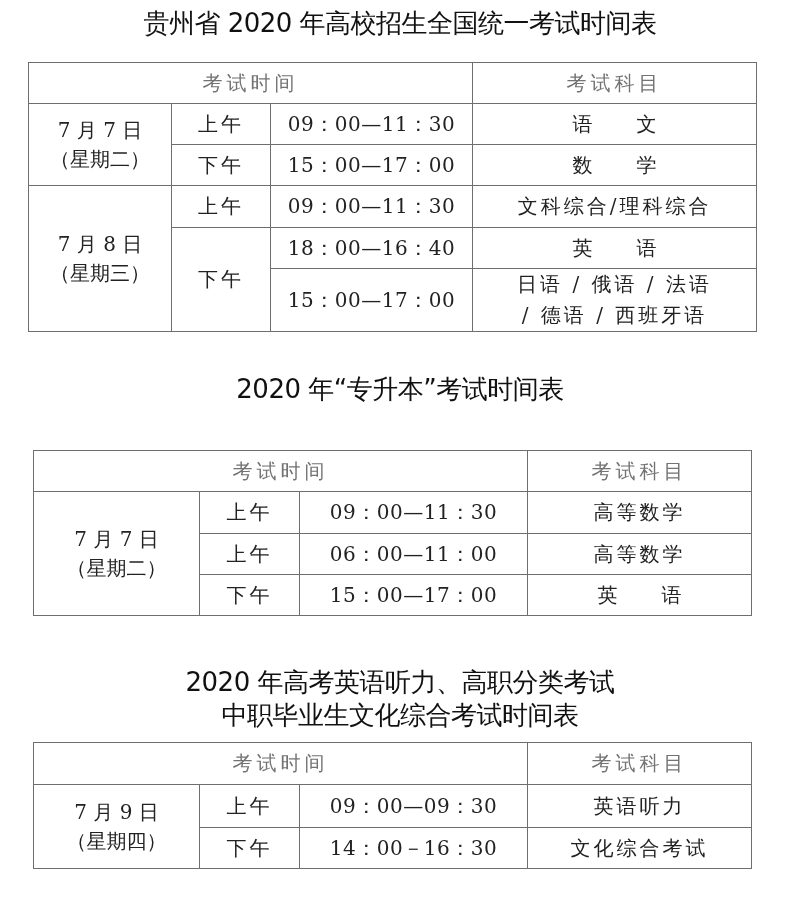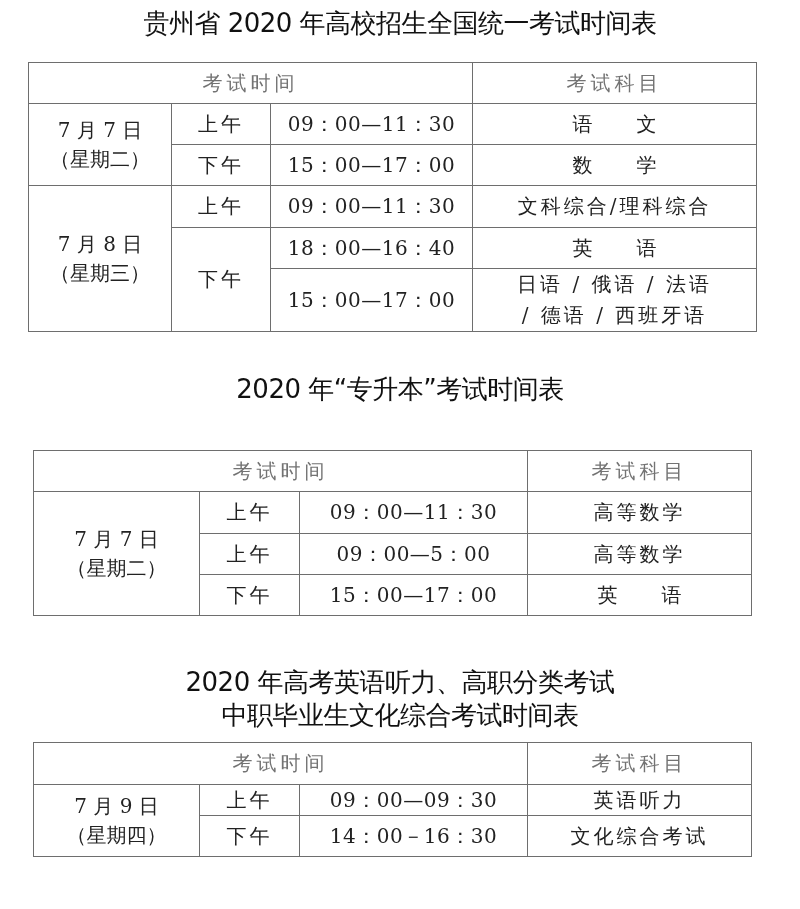--- a/index.html
+++ b/index.html
@@ -94,21 +94,21 @@
     <td rowspan="3" class="date">
       <div>7 月 7 日</div>
       <div>（星期二）</div>
     </td>
     <td class="wide-sp">上午</td>
     <td class="time">09：00—11：30</td>
     <td class="wide-sp">高等数学</td>
   </tr>
   <tr style="height:41px">
     <td class="wide-sp">上午</td>
-    <td class="time">09：00—5：00</td>
+    <td class="time">06：00—11：00</td>
     <td class="wide-sp">高等数学</td>
   </tr>
   <tr style="height:41px">
     <td class="wide-sp">下午</td>
     <td class="time">15：00—17：00</td>
     <td class="spaced">英语</td>
   </tr>
 </tbody>
   </table>
 
@@ -120,21 +120,21 @@
       <col style="width:166px">
       <col style="width:100px">
       <col style="width:228px">
       <col style="width:224px">
     </colgroup>
   <tbody>
       <tr style="height:42px">
     <td colspan="3" class="hdr">考试时间</td>
     <td class="hdr">考试科目</td>
   </tr>
-  <tr style="height:31px">
+  <tr style="height:43px">
     <td rowspan="2" class="date">
       <div>7 月 9 日</div>
       <div>（星期四）</div>
     </td>
     <td class="wide-sp">上午</td>
     <td class="time">09：00—09：30</td>
     <td class="wide-sp">英语听力</td>
   </tr>
   <tr style="height:41px">
     <td class="wide-sp">下午</td>

